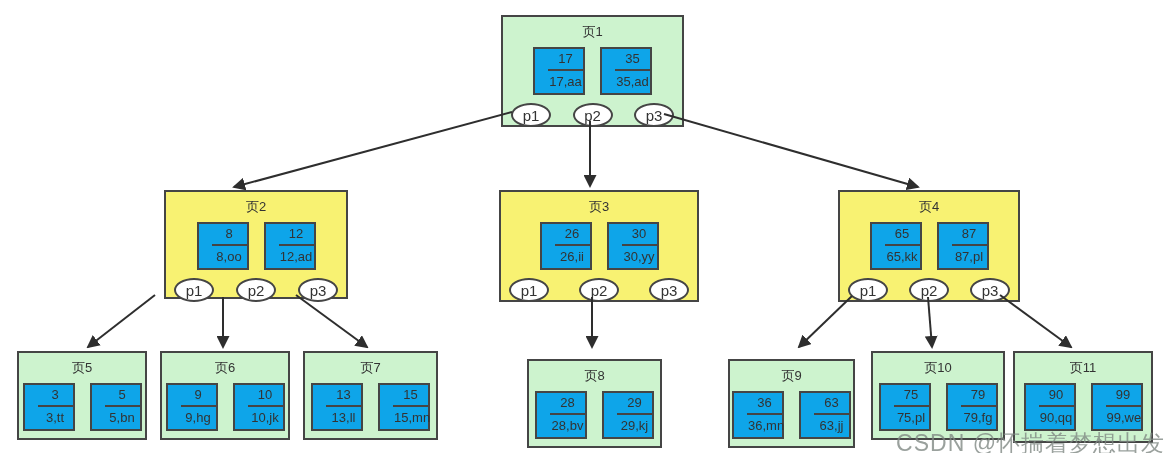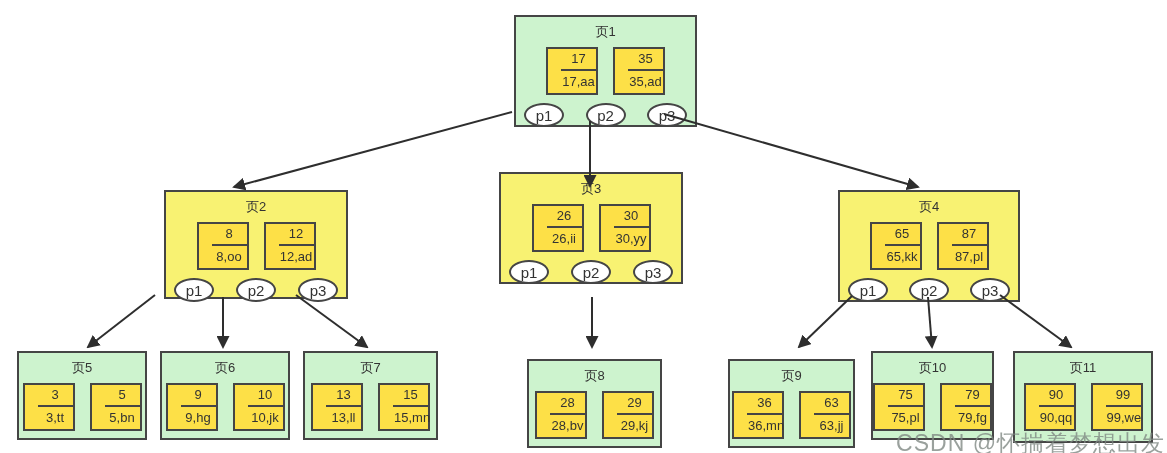--- a/index.html
+++ b/index.html
@@ -9,40 +9,40 @@
   }
   #diagram{position:absolute;inset:0;}
   .node{
     position:absolute;border:2px solid #454545;box-sizing:border-box;
     z-index:1;
   }
   .node.green{background:#cdf3ce;}
   .node.yellow{background:#f8f272;}
   .node-title{text-align:center;padding-top:7px;font-size:13px;line-height:16px;}
   .cells{display:flex;justify-content:center;gap:15px;margin-top:7px;}
-  .cell{border:2px solid #454545;background:#fde047;width:52px;text-align:center;font-size:13px;box-sizing:border-box;padding-left:13px;}
+  .cell{border:2px solid #454545;background:#0ea5e9;width:52px;text-align:center;font-size:13px;box-sizing:border-box;padding-left:13px;}
   .cell .k{border-bottom:2px solid #454545;padding:2px 1px;line-height:16px;}
   .cell .v{padding:3px 1px;line-height:16px;}
   .pointers{display:flex;justify-content:space-between;padding:0 8px;margin-top:8px;}
   .pointer{
     width:40px;height:24px;border:2px solid #454545;border-radius:50%;
     background:#fff;display:flex;align-items:center;justify-content:center;
     font-size:15px;box-sizing:border-box;
   }
   
-  #n-page1{left:501px;top:15px;width:183px;height:112px;margin-left:13px;}
+  #n-page1{left:501px;top:15px;width:183px;height:112px;}
   #n-page2{left:148px;top:190px;width:184px;height:109px;margin-left:16px;}
-  #n-page3{left:499px;top:172px;width:184px;height:112px;}
+  #n-page3{left:499px;top:190px;width:200px;height:112px;}
   #n-page4{left:838px;top:190px;width:182px;height:112px;}
   #n-page5{left:17px;top:351px;width:130px;height:89px;}
   #n-page6{left:160px;top:351px;width:130px;height:89px;}
   #n-page7{left:303px;top:351px;width:135px;height:89px;}
   #n-page8{left:527px;top:351px;width:135px;height:89px;margin-top:8px;}
   #n-page9{left:728px;top:359px;width:127px;height:89px;}
-  #n-page10{left:871px;top:351px;width:123px;height:89px;}
+  #n-page10{left:871px;top:351px;width:134px;height:89px;}
   #n-page11{left:1013px;top:351px;width:140px;height:92px;}
   #edges{position:absolute;left:0;top:0;z-index:2;pointer-events:none;}
   #watermark{
     position:absolute;right:2px;top:428px;z-index:5;
     font-size:23px;color:rgba(125,135,130,0.78);letter-spacing:1px;
     white-space:nowrap;
   }
 </style>
 </head>
 <body>

